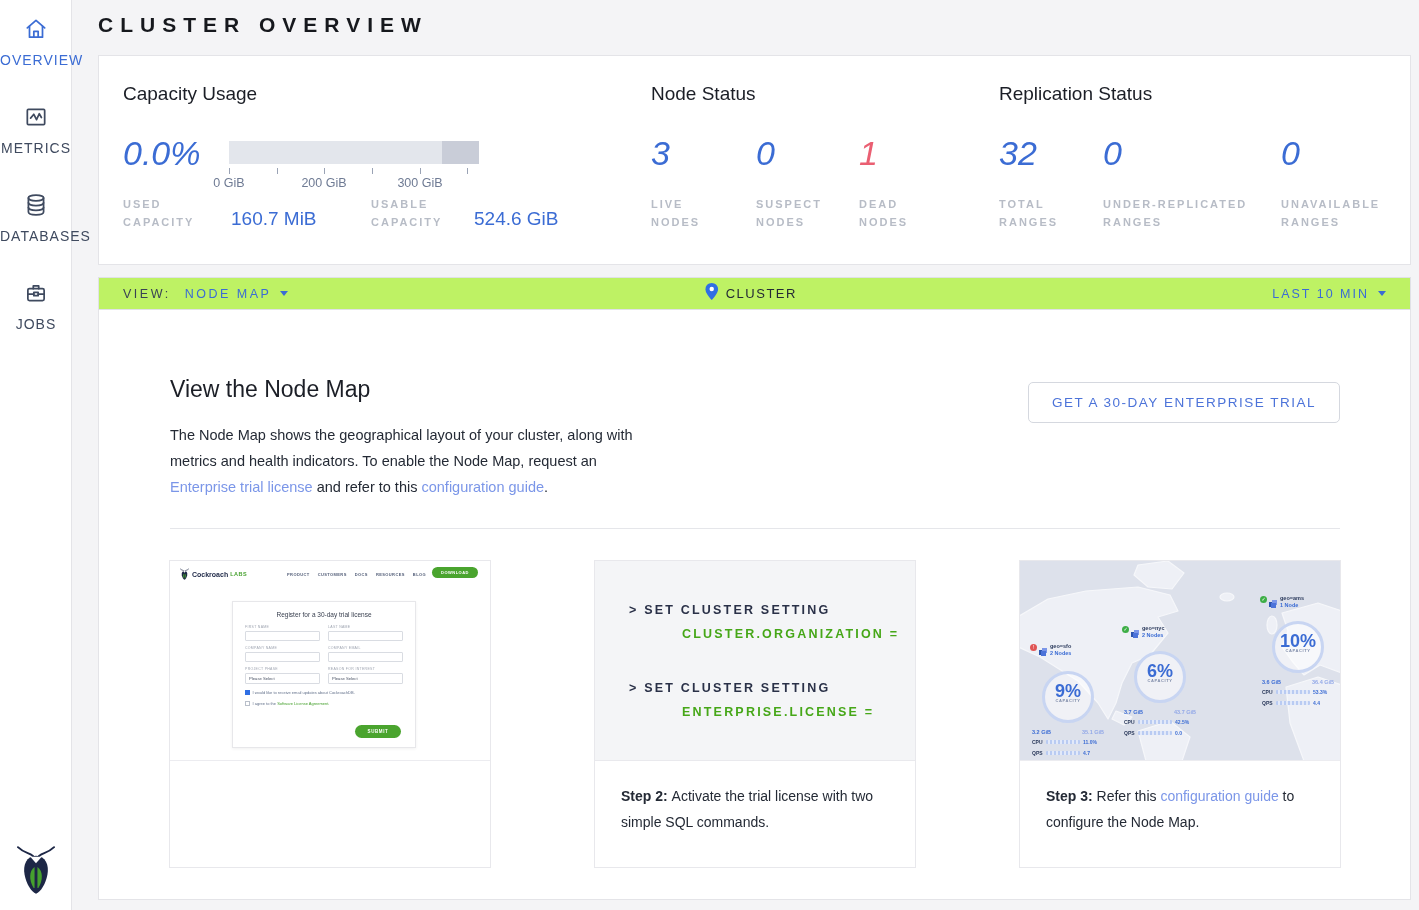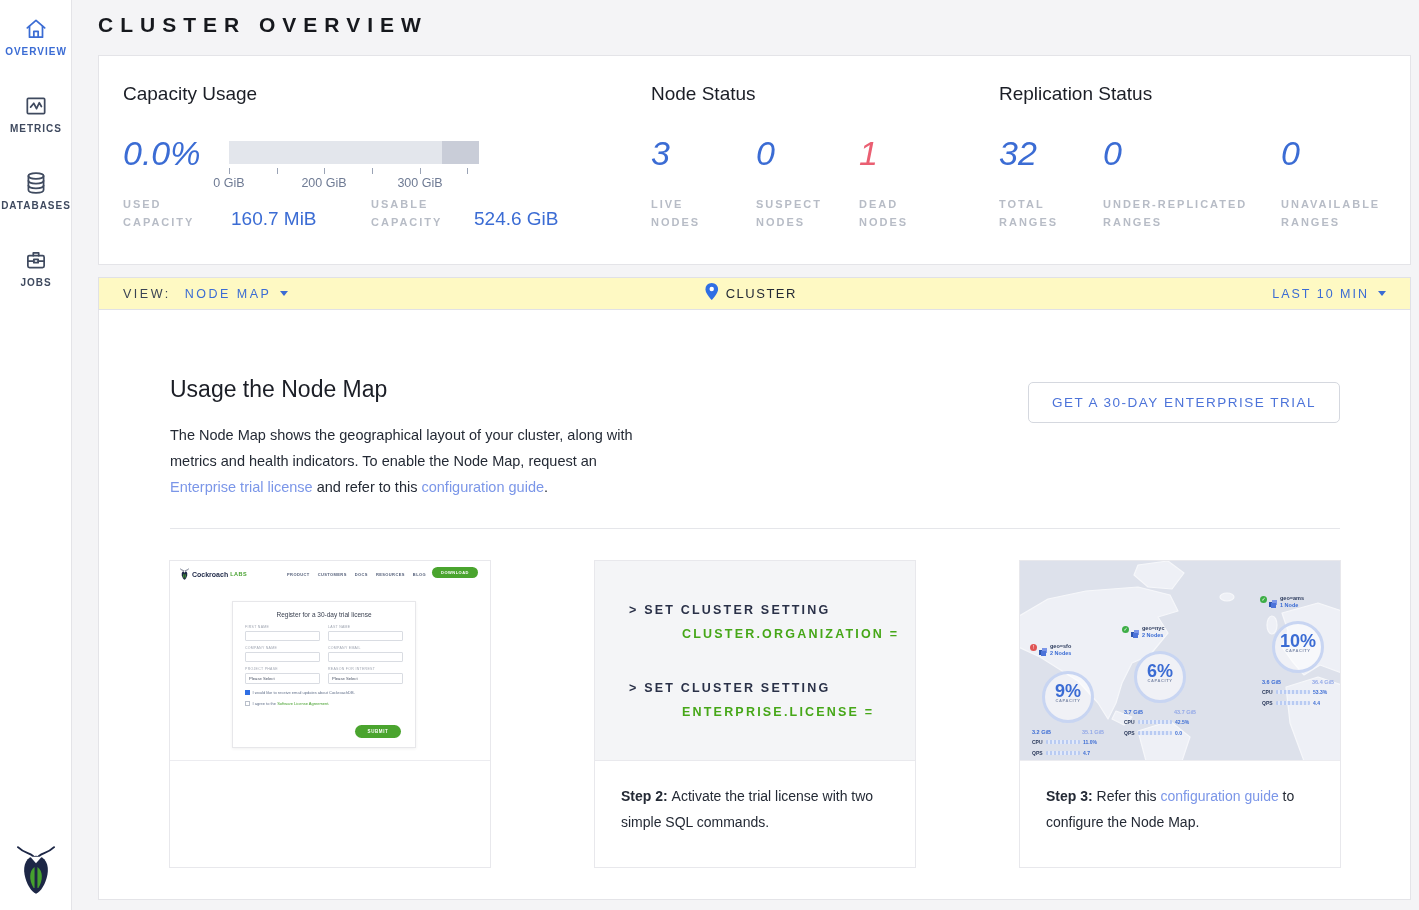--- a/index.html
+++ b/index.html
@@ -3,21 +3,21 @@
 <meta charset="utf-8">
 <style>
   * { margin:0; padding:0; box-sizing:border-box; }
   html,body { background:#f4f4f6; }
   body { font-family:"Liberation Sans", sans-serif; color:#242a35; }
   .page { position:relative; width:1419px; height:910px; overflow:hidden; background:#f4f4f6; }
 
   
   .sidebar { position:absolute; left:0; top:0; width:72px; height:910px; background:#fff; border-right:1px solid #e4e4e8; z-index:5; }
   .sidebar-item { width:72px; text-align:center; cursor:pointer; color:#3f4a5f; }
-  .sidebar-item .nav-label { font-size:10px; font-weight:bold; letter-spacing:1px; color:#3f4a5f; }
+  .sidebar-item .nav-label { font-size:14px; font-weight:normal; letter-spacing:1px; margin-top:6px; color:#3f4a5f; }
   .sidebar-item svg { stroke:#3f4a5f; fill:none; stroke-width:1.6; stroke-linecap:round; stroke-linejoin:round; }
   .sidebar-item.active svg { stroke:#3b6cd4; }
   .sidebar-item.active .nav-label { color:#3b6cd4; }
   .si-1 { margin-top:16px; } .si-2,.si-3,.si-4 { margin-top:36px; }
   .sidebar-logo { position:absolute; left:0; bottom:12px; width:72px; text-align:center; }
 
   
   .page-title { position:absolute; left:98px; top:13px; font-size:21px; font-weight:600; letter-spacing:7px; color:#16181d; }
 
   
@@ -28,21 +28,21 @@
   .stat-label { position:absolute; font-size:11px; font-weight:bold; letter-spacing:2px; color:#b7bcc6; line-height:1.65; }
   .stat-value-blue { position:absolute; font-size:19px; color:#3b6cd4; }
 
   .cap-bar { position:absolute; left:130px; top:85px; width:250px; height:23px; background:#e3e6ec; }
   .cap-bar-dark { position:absolute; right:0; top:0; height:23px; width:15%; background:#c9cdd8; }
   .cap-ticks { position:absolute; left:130px; top:112px; width:250px; height:6px; }
   .cap-tick { position:absolute; top:0; width:1px; height:6px; background:#9aa3b5; }
   .cap-tick-label { position:absolute; top:120px; font-size:12.5px; color:#6f7b94; transform:translateX(-50%); white-space:nowrap; }
 
   
-  .view-bar { position:absolute; left:98px; top:277px; width:1313px; height:33px; background:#fef9c3; border:1px solid #e0e1e6; display:flex; align-items:center; padding:0 24px; }
+  .view-bar { position:absolute; left:98px; top:277px; width:1313px; height:33px; background:#bef264; border:1px solid #e0e1e6; display:flex; align-items:center; padding:0 24px; }
   .vb-label { font-size:12.5px; letter-spacing:2.5px; color:#3a4354; font-weight:500; }
   .vb-value { font-size:12.5px; letter-spacing:2.5px; color:#3b6cd4; font-weight:500; margin-left:14px; cursor:pointer; display:flex; align-items:center; }
   .caret { display:inline-block; width:0; height:0; border-left:4.5px solid transparent; border-right:4.5px solid transparent; border-top:5.5px solid #3b6cd4; margin-left:9px; }
   .vb-center { position:absolute; left:50%; transform:translateX(-54%); display:flex; align-items:center; }
   .vb-center-label { font-size:13px; letter-spacing:1.5px; color:#242a35; font-weight:500; margin-left:8px; }
   .vb-right { margin-left:auto; font-size:12.5px; letter-spacing:2px; color:#3b6cd4; font-weight:400; cursor:pointer; display:flex; align-items:center; }
 
   
   .content-panel { position:absolute; left:98px; top:310px; width:1313px; height:590px; background:#fff; border:1px solid #e4e4e8; border-top:none; }
   .nm-heading { position:absolute; left:71px; top:66px; font-size:23px; font-weight:500; color:#1b1e26; }
@@ -220,21 +220,21 @@
       </span>
       <span class="vb-center-label">CLUSTER</span>
     </span>
     <span class="vb-right">
       <span>LAST 10 MIN</span>
       <span class="caret"></span>
     </span>
   </div>
 
   <section class="content-panel">
-    <h2 class="nm-heading">Usage the Node Map</h2>
+    <h2 class="nm-heading">View the Node Map</h2>
     <p class="nm-para">
       <span>The Node Map shows the geographical layout of your cluster, along with metrics and health indicators. To enable the Node Map, request an </span><a class="link">Enterprise trial license</a><span> and refer to this </span><a class="link">configuration guide</a><span>.</span>
     </p>
     <button class="trial-btn">GET A 30-DAY ENTERPRISE TRIAL</button>
     <div class="nm-divider"></div>
 
     <div class="step-card card-1">
       <div class="card-img">
         <div class="ms-header">
           <span class="ms-brand">

